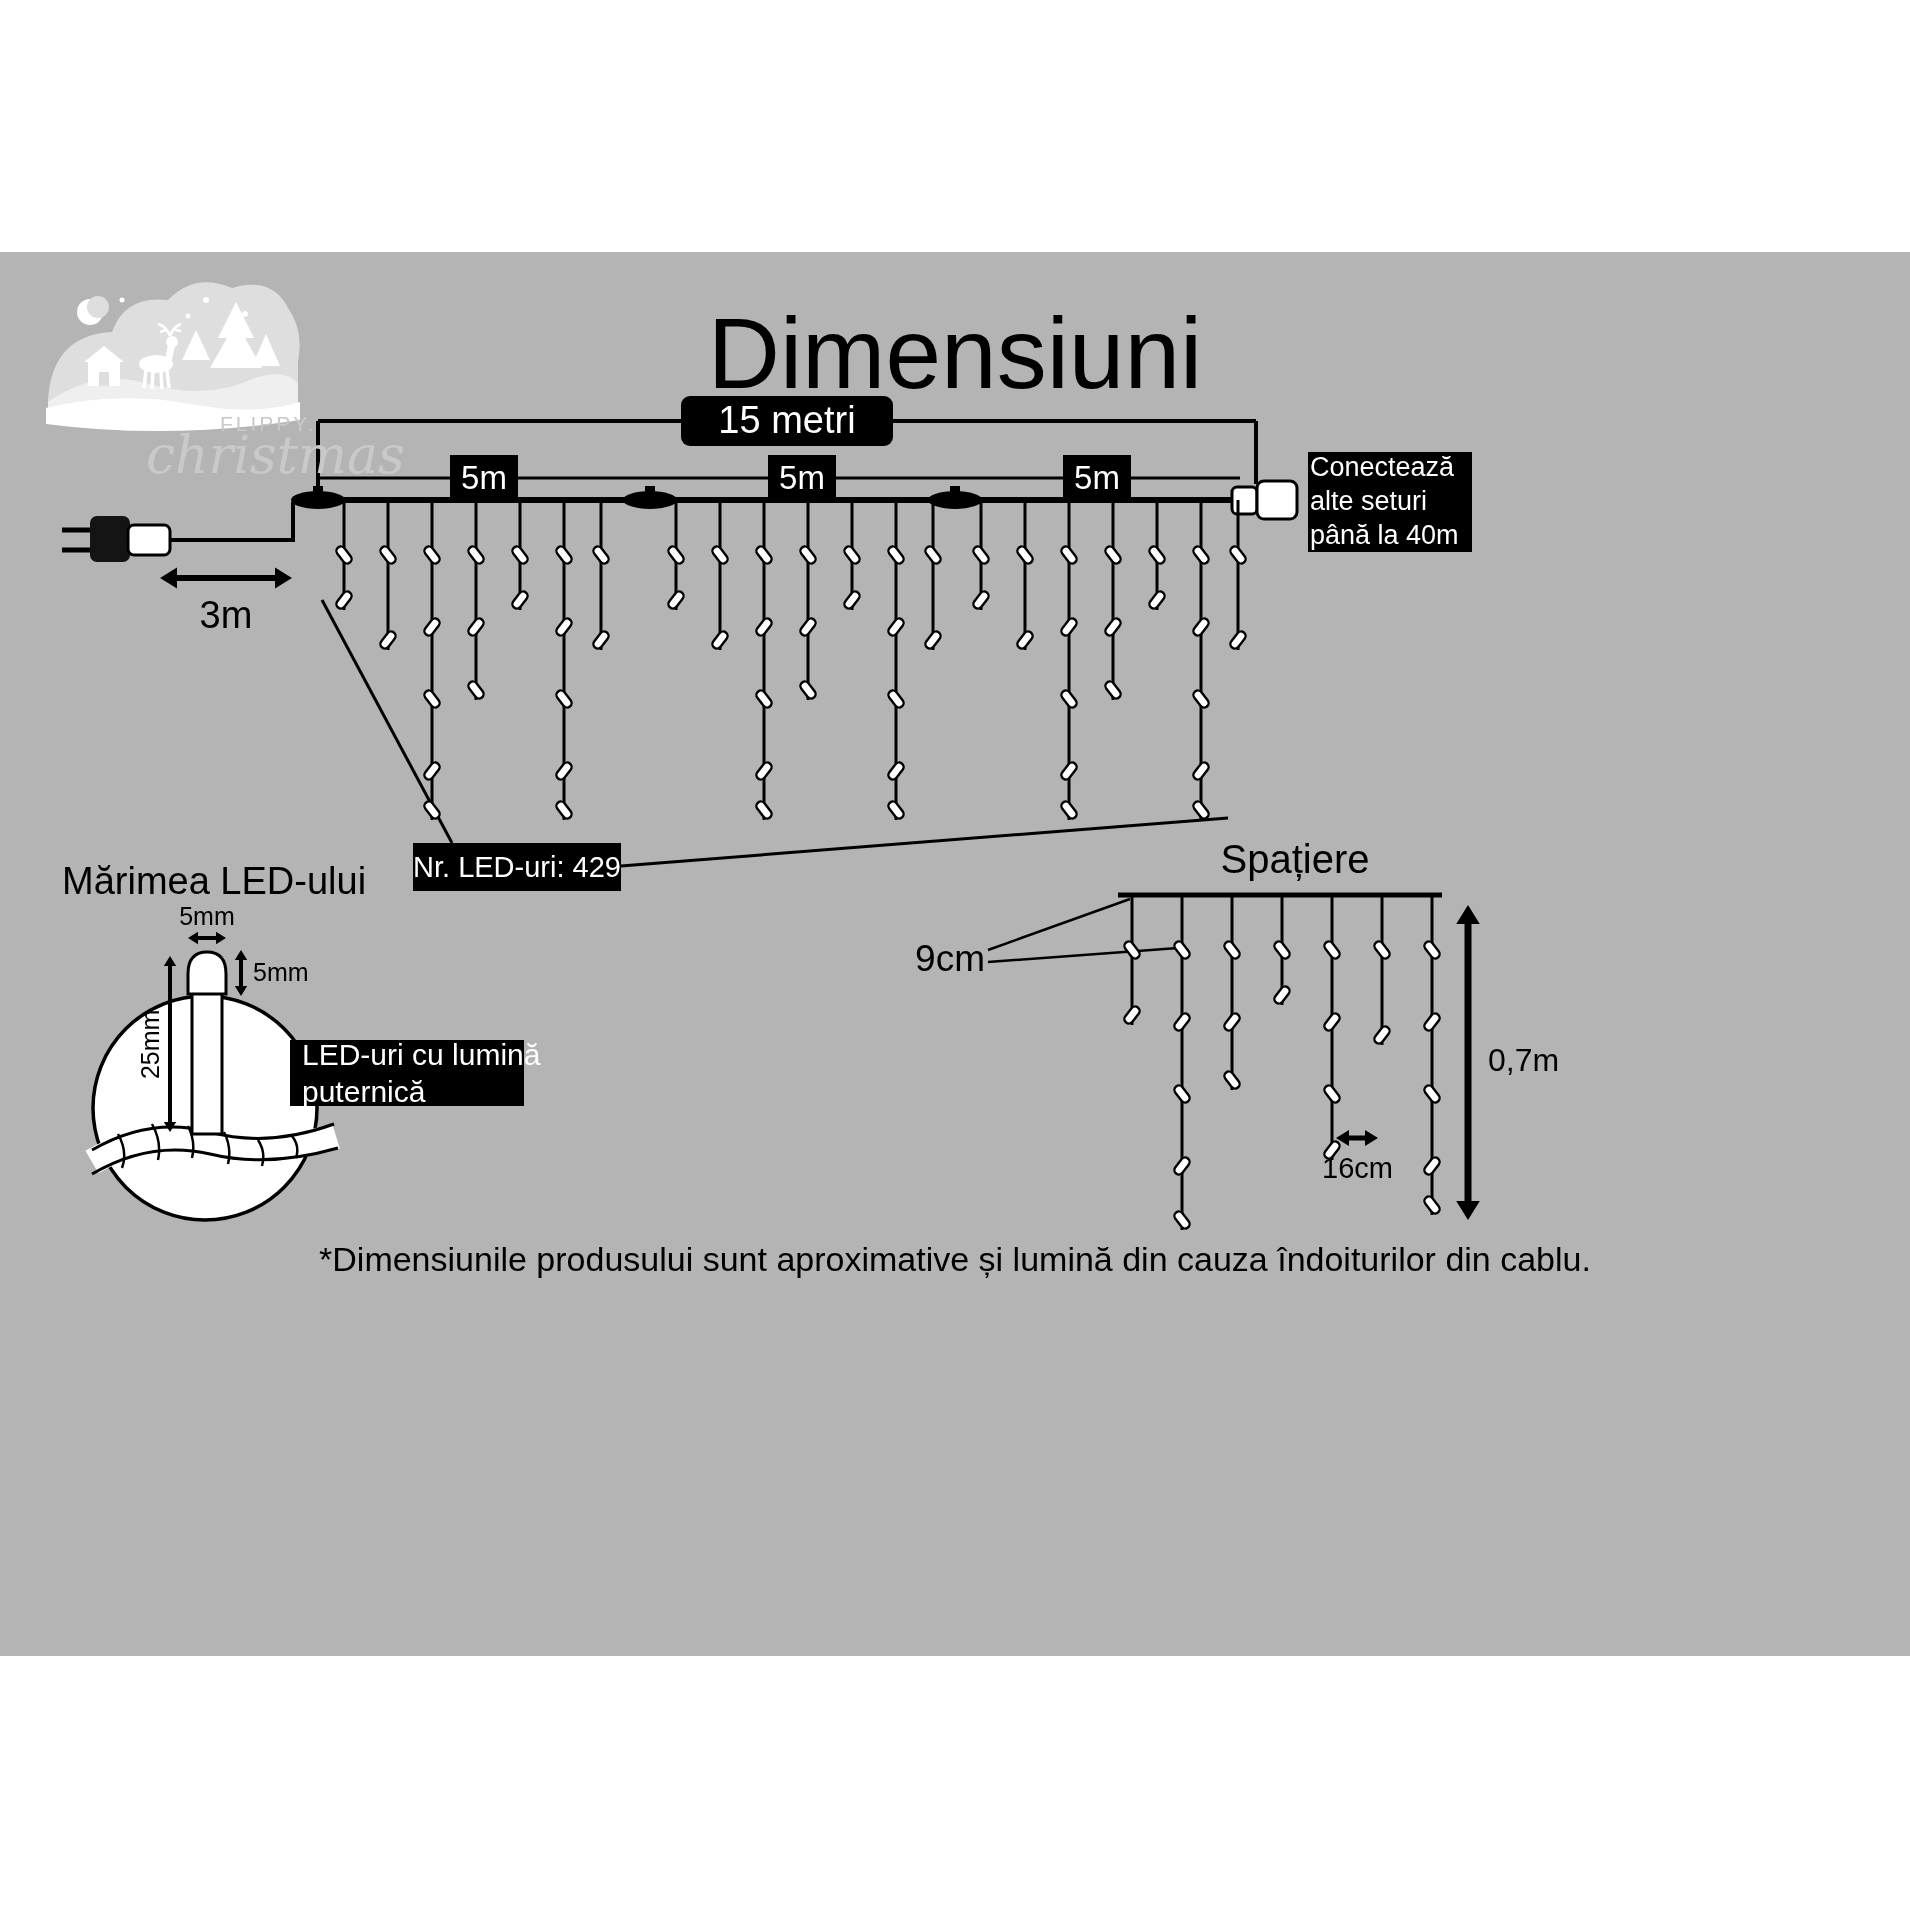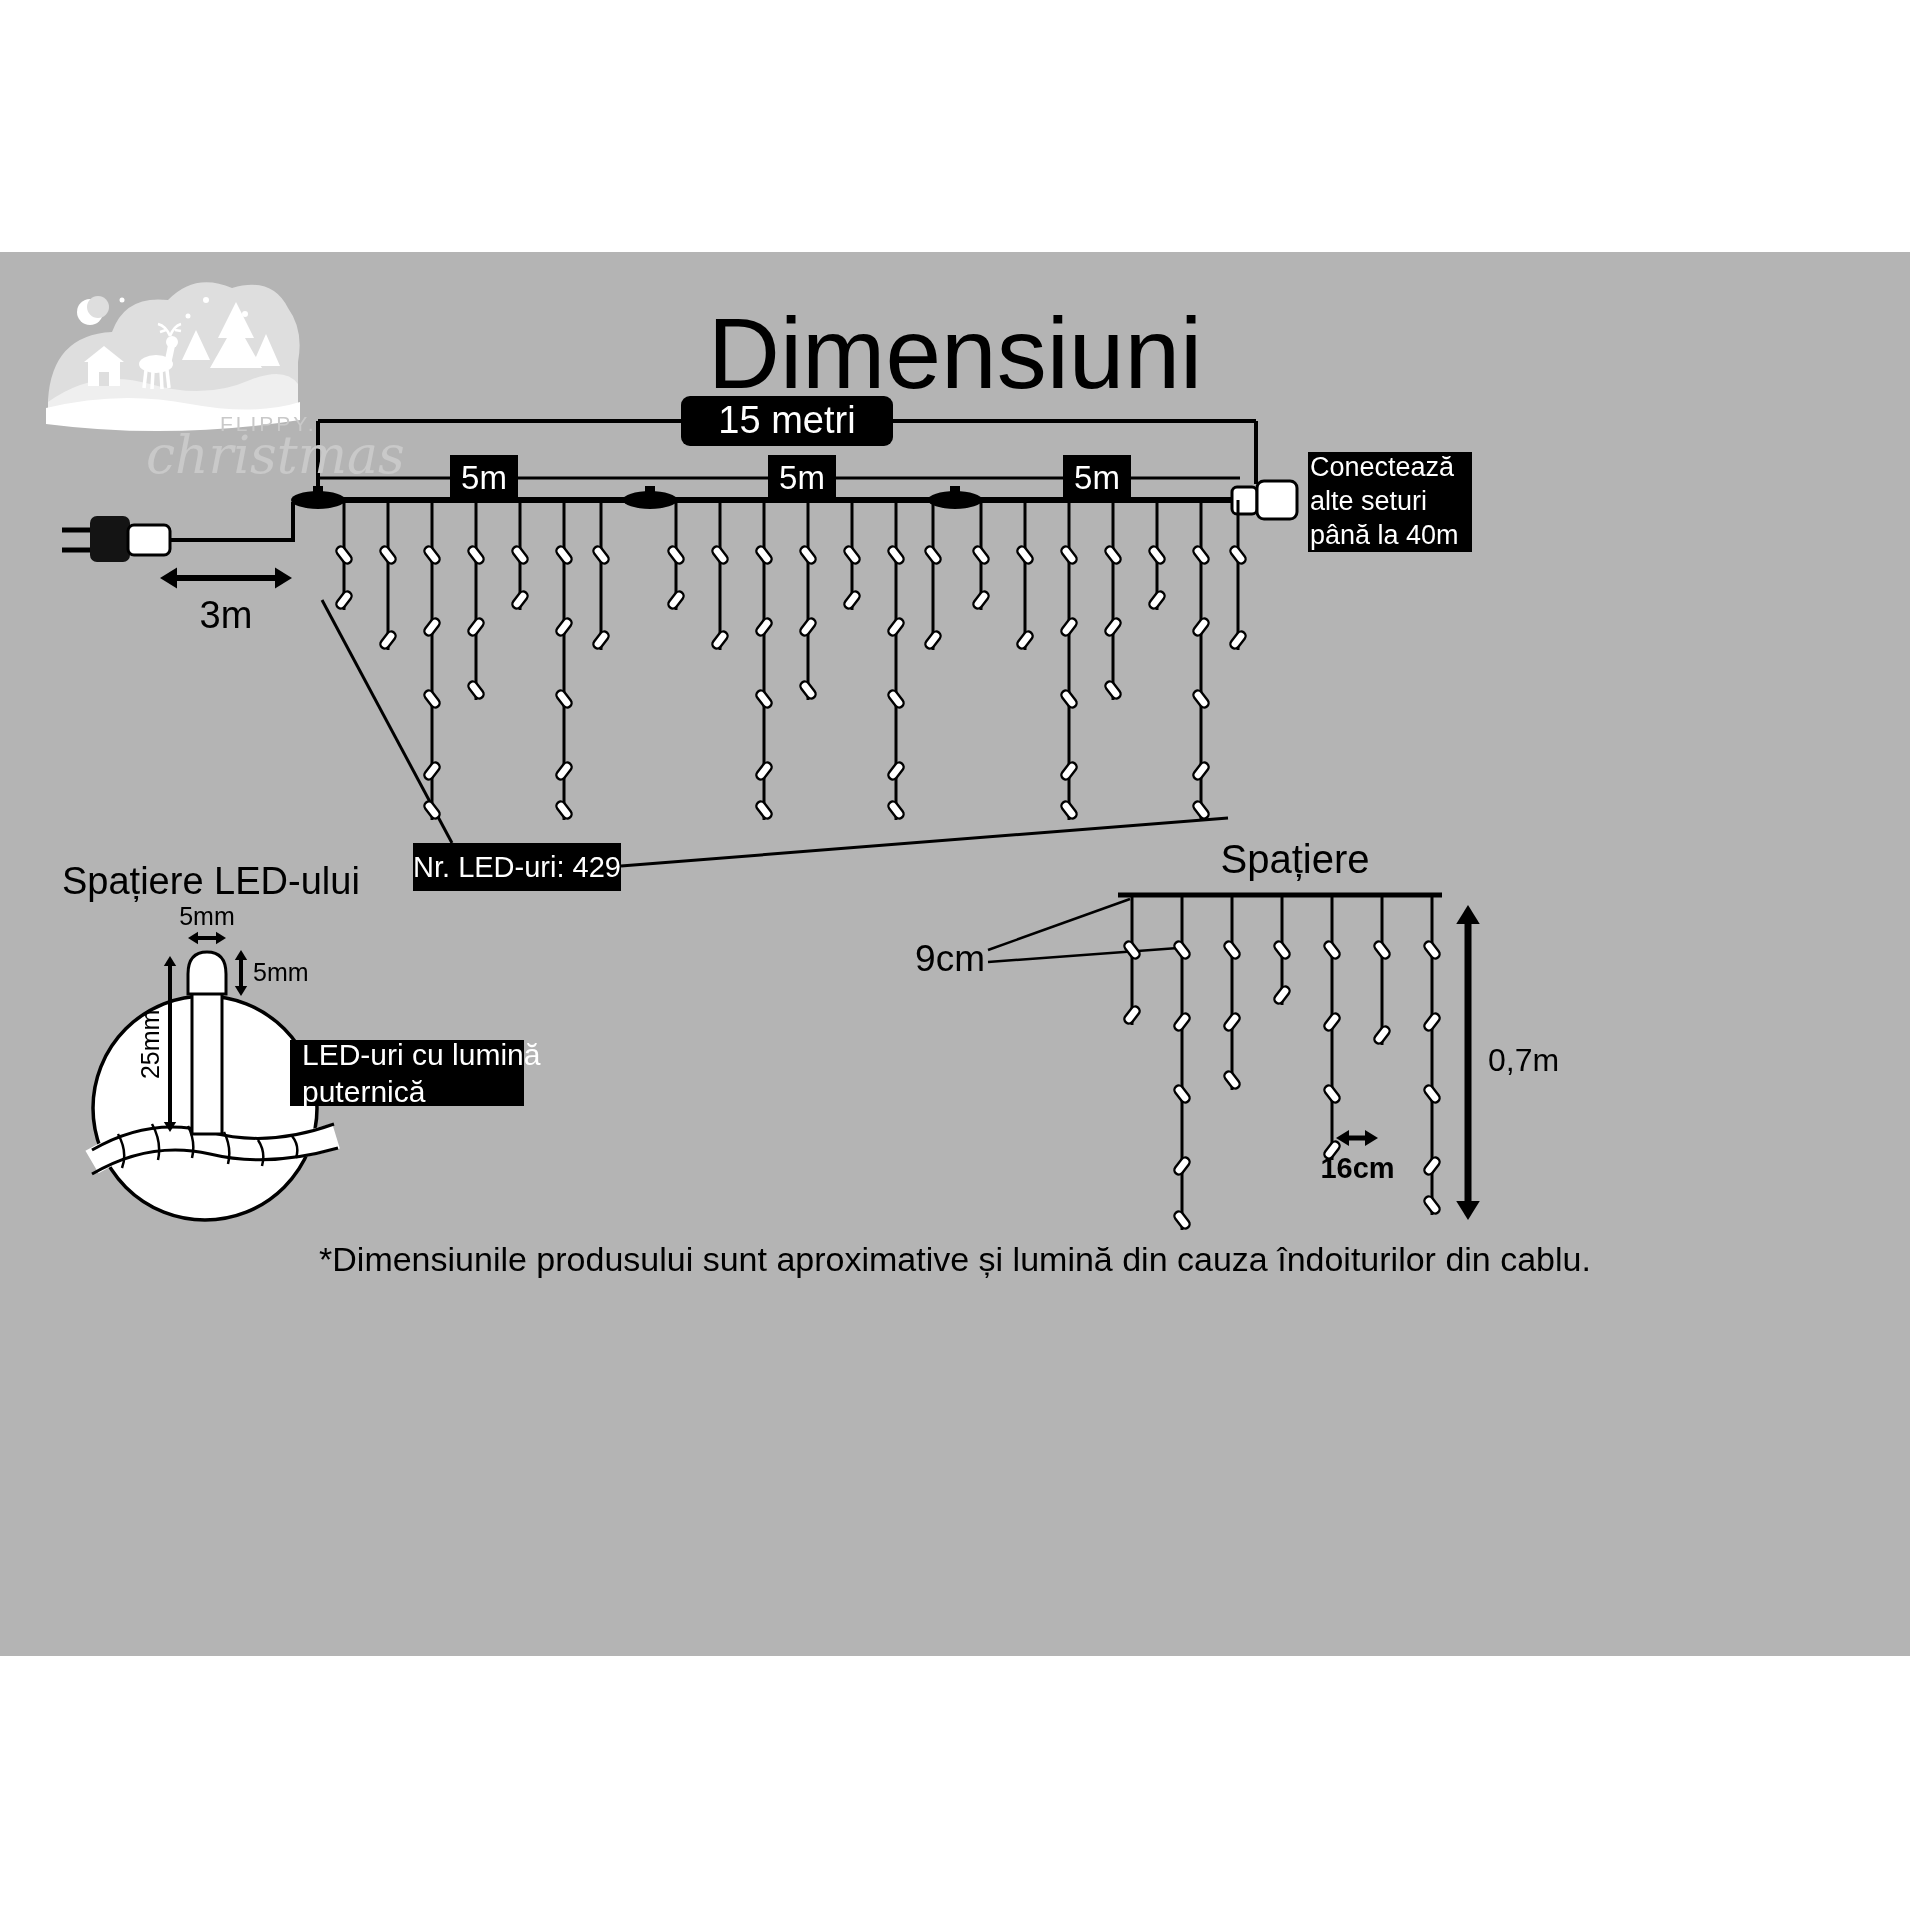--- a/index.html
+++ b/index.html
@@ -269,23 +269,23 @@
   <div class="label" style="left:160px;top:594px;width:132px;text-align:center;font-size:38px;">3m</div>
 
   <div class="blackbox" style="left:413px;top:843px;width:208px;height:48px;font-size:29px;">Nr. LED-uri: 429</div>
 
   <div class="label" style="left:1165px;top:836px;width:260px;text-align:center;font-size:40px;">Spațiere</div>
 
   <div class="label" style="left:900px;top:938px;width:85px;text-align:right;font-size:37px;">9cm</div>
 
   <div class="label" style="left:1488px;top:1042px;font-size:32px;">0,7m</div>
 
-  <div class="label" style="left:1315px;top:1152px;width:85px;text-align:center;font-size:29px;font-weight:bold;">16cm</div>
-
-  <div class="label" style="left:62px;top:860px;font-size:38px;">Spațiere LED-ului</div>
+  <div class="label" style="left:1315px;top:1152px;width:85px;text-align:center;font-size:29px;">16cm</div>
+
+  <div class="label" style="left:62px;top:860px;font-size:38px;">Mărimea LED-ului</div>
 
   <div class="label" style="left:171px;top:902px;width:72px;text-align:center;font-size:25px;">5mm</div>
   <div class="label" style="left:253px;top:958px;font-size:25px;">5mm</div>
   <div class="label" style="left:110px;top:1030px;width:80px;text-align:center;font-size:25px;transform:rotate(-90deg);">25mm</div>
 
   <div class="blackbox col" style="left:290px;top:1040px;width:234px;height:66px;font-size:30px;padding-left:12px;">
     <span>LED-uri cu lumină</span>
     <span>puternică</span>
   </div>
 

